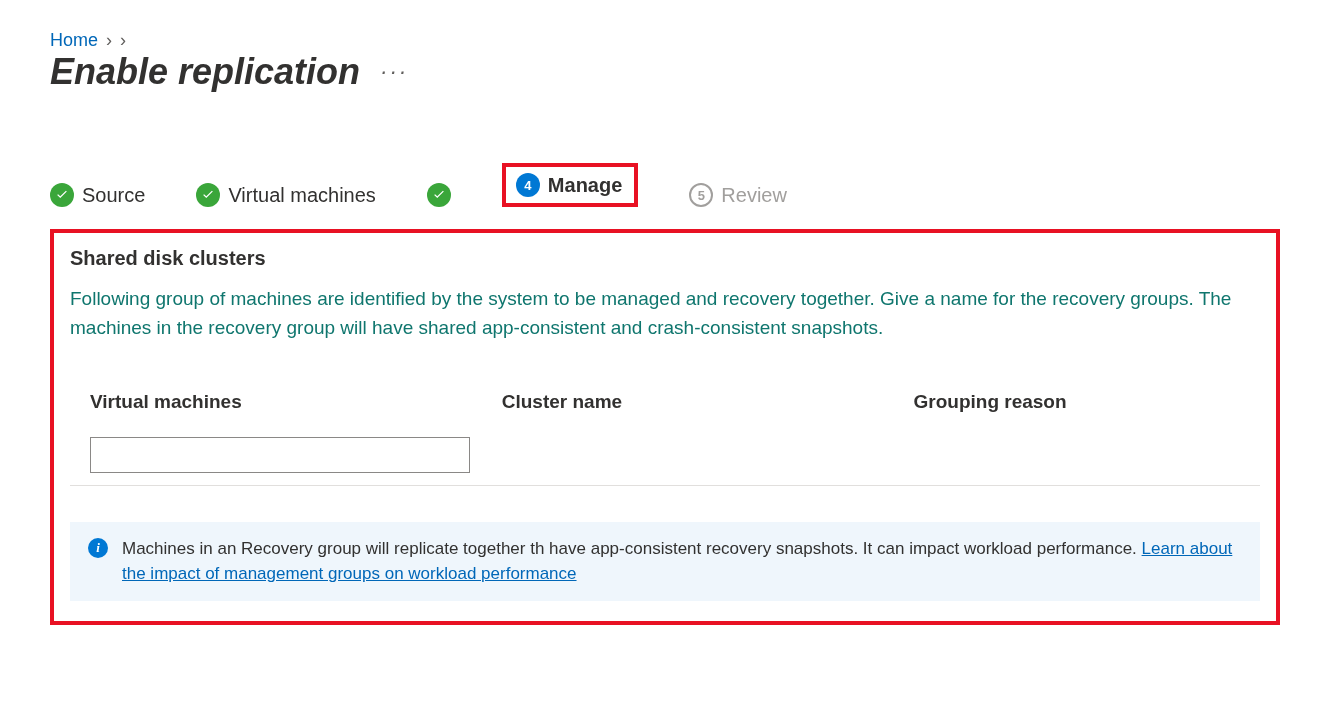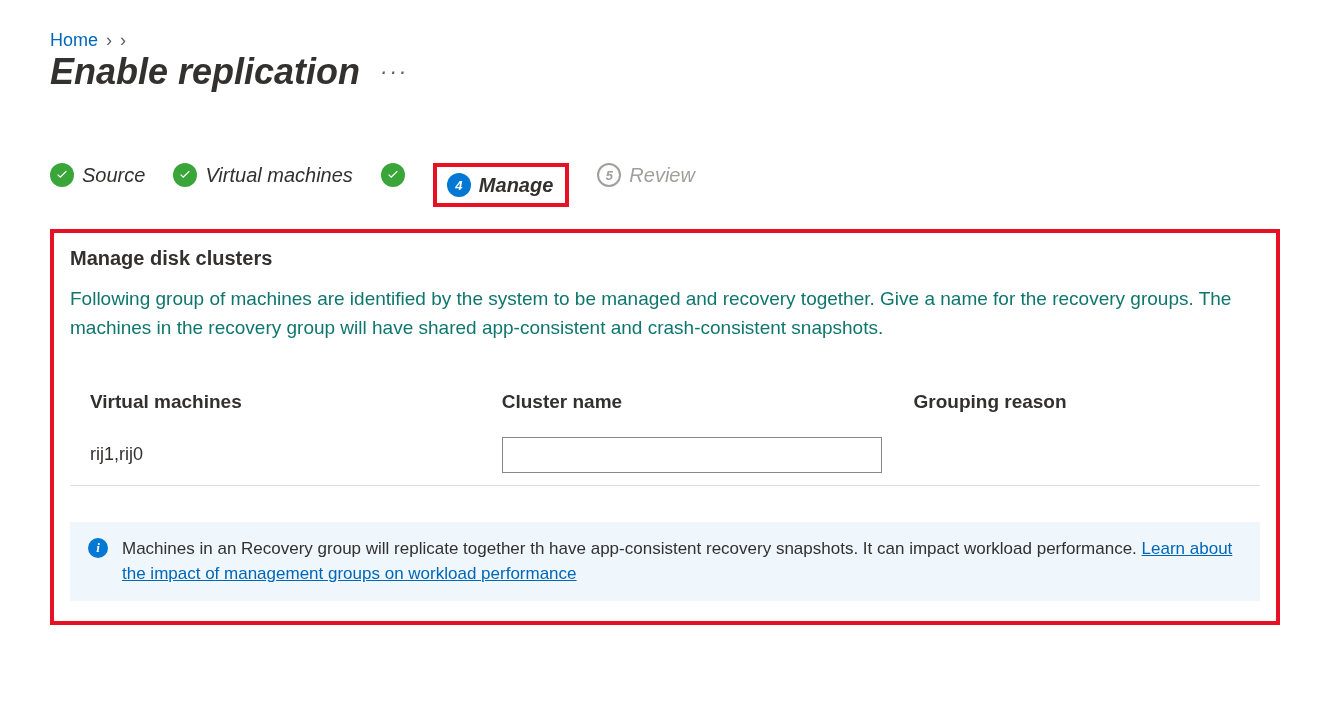--- a/index.html
+++ b/index.html
@@ -40,24 +40,23 @@
       font-weight: 600;
       color: #323130;
     }
     .ellipsis {
       color: #605e5c;
       font-size: 22px;
       letter-spacing: 2px;
     }
     .steps {
       display: flex;
-      align-items: flex-start;
-      gap: 28px;
+      align-items: flex-end;
+      gap: 51px;
       margin-bottom: 22px;
-      font-style: italic;
     }
     .step {
       display: flex;
       align-items: center;
       gap: 8px;
       font-size: 20px;
       color: #323130;
     }
     .step.inactive {
       color: #a19f9d;
@@ -214,31 +213,30 @@
     <span class="step-icon current">4</span>
     <span class="step-label-current">Manage</span>
   </div>
   <div class="step inactive">
     <span class="step-icon pending">5</span>
     <span>Review</span>
   </div>
 </div>
 
 <div class="panel">
-  <div class="panel-heading">Manage disk clusters</div>
+  <div class="panel-heading">Shared disk clusters</div>
   <div class="panel-desc">Following group of machines are identified by the system to be managed and recovery together. Give a name for the recovery groups. The machines in the recovery group will have shared app-consistent and crash-consistent snapshots.</div>
 
   <div class="table">
     <div class="table-header">
       <div>Virtual machines</div>
       <div>Cluster name</div>
       <div>Grouping reason</div>
     </div>
     <div class="table-row">
-      <div>rij1,rij0</div>
       <div class="input-cell">
         <input type="text" value="" style="">
       </div>
     </div>
   </div>
 
   <div class="info-box">
     <span class="info-icon">i</span>
     <div class="info-text">
       <span>Machines in an Recovery group will replicate together th have app-consistent recovery snapshots. It can impact workload performance. </span><a href="#">Learn about the impact of management groups on workload performance</a>

